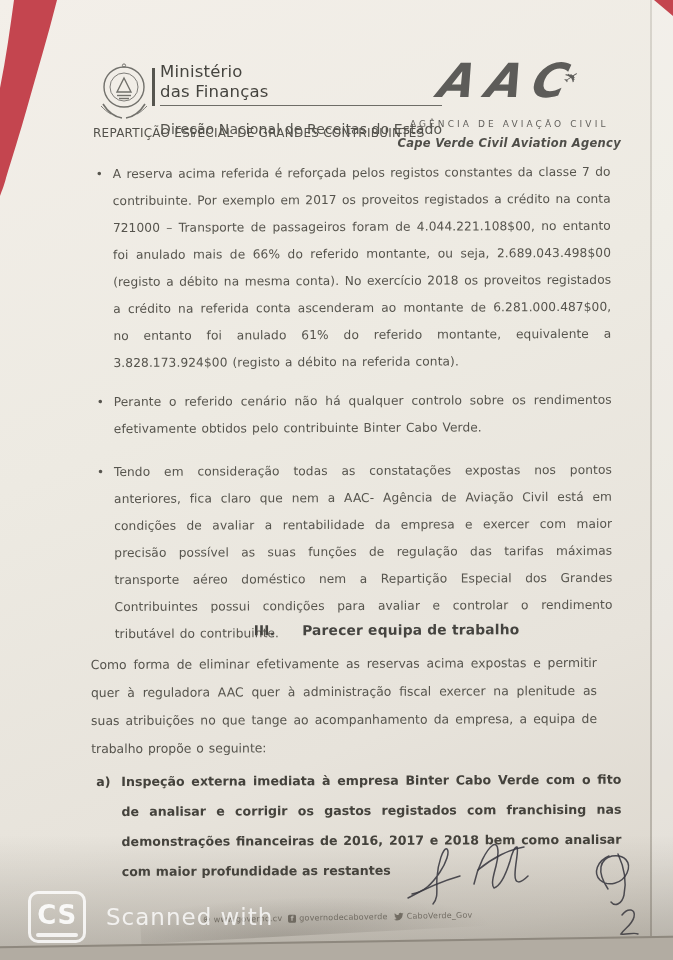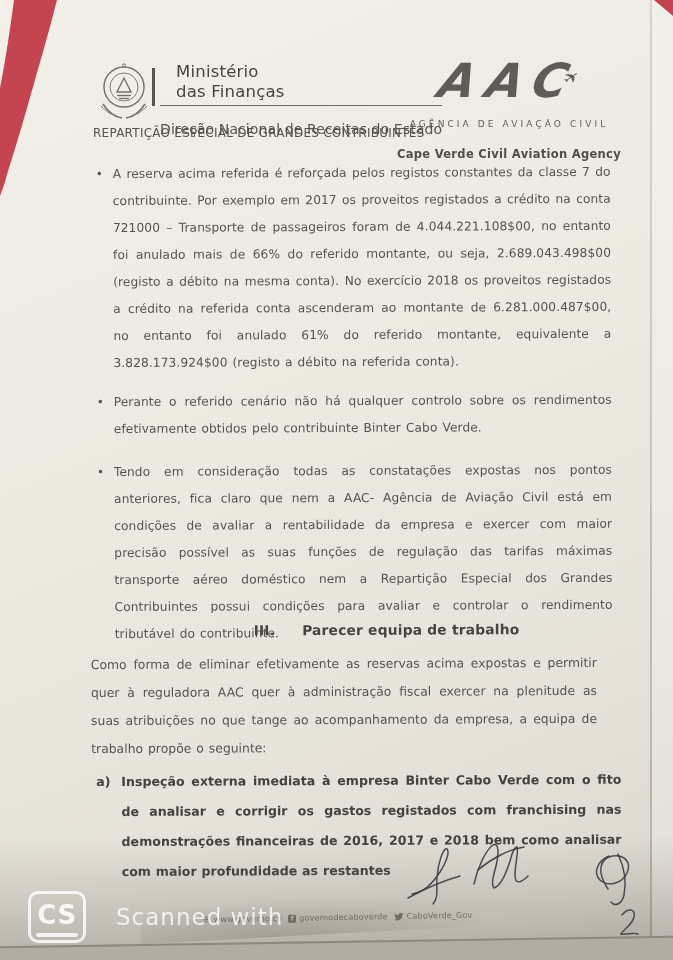--- a/index.html
+++ b/index.html
@@ -26,32 +26,32 @@
     background:#b2aca2;border-top:2px solid #8e887e;transform:rotate(-0.9deg);}
   .shadow-bottom{position:absolute;left:0;right:0;bottom:10px;height:115px;pointer-events:none;
     background:linear-gradient(to bottom,rgba(86,80,70,0) 0%,rgba(86,80,70,.16) 55%,rgba(86,80,70,.30) 100%);}
   .fold-shadow{position:absolute;left:140px;bottom:26px;width:380px;height:44px;pointer-events:none;
     background:radial-gradient(ellipse at 35% 100%,rgba(70,64,56,.22),transparent 62%);transform:rotate(-3deg);}
 
   
   .emblem{position:absolute;left:95px;top:62px;}
   .min-bar{position:absolute;left:152px;top:68px;width:2.5px;height:38px;background:#56554f;}
   .min-text{position:absolute;left:160px;top:62px;color:#45443f;}
-  .min-line{font-size:16.5px;line-height:20px;letter-spacing:.2px;margin-left:16px;}
+  .min-line{font-size:16.5px;line-height:20px;letter-spacing:.2px;}
   .min-sub{margin-top:3px;border-top:1.2px solid #6e6d67;padding-top:15px;
     font-size:14px;color:#54534d;letter-spacing:.1px;white-space:nowrap;}
   .office-line{position:absolute;left:93px;top:126px;font-size:12px;color:#53514b;
     letter-spacing:.25px;white-space:nowrap;}
 
   .aac{position:absolute;right:52px;top:58px;text-align:center;color:#5b5a57;}
   .aac-letters{font-size:47px;font-weight:bold;font-style:italic;line-height:46px;
     letter-spacing:11px;transform:skewX(-14deg);color:#5d5c59;position:relative;display:inline-block;}
   .aac-plane{position:absolute;right:-8px;top:-7px;font-size:17px;transform:rotate(-38deg) skewX(14deg);color:#5d5c59;}
   .aac-pt{margin-top:15px;font-size:9px;letter-spacing:3.1px;color:#615f5b;white-space:nowrap;}
-  .aac-en{margin-top:18px;font-size:11.5px;font-weight:bold;color:#4f4e49;
+  .aac-en{margin-top:7px;font-size:11.5px;font-style:italic;font-weight:bold;color:#4f4e49;
     letter-spacing:.3px;white-space:nowrap;text-align:right;}
 
   
   .doc{position:absolute;color:#56544d;transform:rotate(-0.25deg);}
   .bullet-block{position:absolute;left:97px;width:498px;padding-left:17px;
     font-size:12.2px;line-height:27px;text-align:justify;word-spacing:1px;letter-spacing:.1px;}
   .bullet-dot{position:absolute;left:0;top:0;font-size:12px;}
   .section-head{position:absolute;left:253px;top:622px;display:flex;gap:27px;
     font-size:13.8px;font-weight:bold;color:#454440;letter-spacing:.2px;}
   .para{position:absolute;left:90px;top:650px;width:506px;
@@ -66,21 +66,21 @@
 
   
   .gov-footer{position:absolute;left:203px;top:913px;display:flex;align-items:center;gap:6px;
     font-size:8px;color:#7d786f;transform:rotate(-1deg);letter-spacing:.2px;}
   .gf-item{display:flex;align-items:center;gap:3px;}
   .globe-glyph{font-size:9px;line-height:9px;}
   .fb-box{display:inline-block;width:8px;height:8px;background:#7d786f;color:#e9e5dd;
     font-size:6.5px;font-weight:bold;text-align:center;line-height:8px;border-radius:1.5px;}
 
   
-  .cswm{position:absolute;left:28px;top:891px;display:flex;align-items:center;gap:30px;}
+  .cswm{position:absolute;left:28px;top:891px;display:flex;align-items:center;gap:20px;}
   .cs-box{width:52px;height:46px;border:3.5px solid rgba(255,255,255,.82);border-radius:10px;
     position:relative;display:flex;align-items:center;justify-content:center;}
   .cs-box .cs-txt{color:rgba(255,255,255,.88);font-size:26px;font-weight:bold;letter-spacing:.5px;margin-top:-4px;}
   .cs-underbar{position:absolute;left:5px;right:5px;bottom:3px;height:4.5px;
     background:rgba(255,255,255,.82);border-radius:2px;}
   .cs-words{color:rgba(255,255,255,.78);font-size:23px;line-height:29px;letter-spacing:1px;text-align:right;}
 </style>
 </head>
 <body>
 

